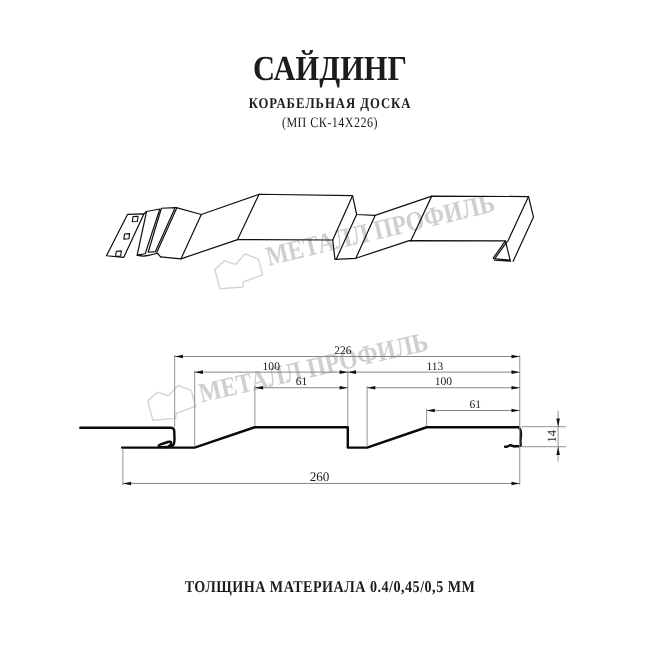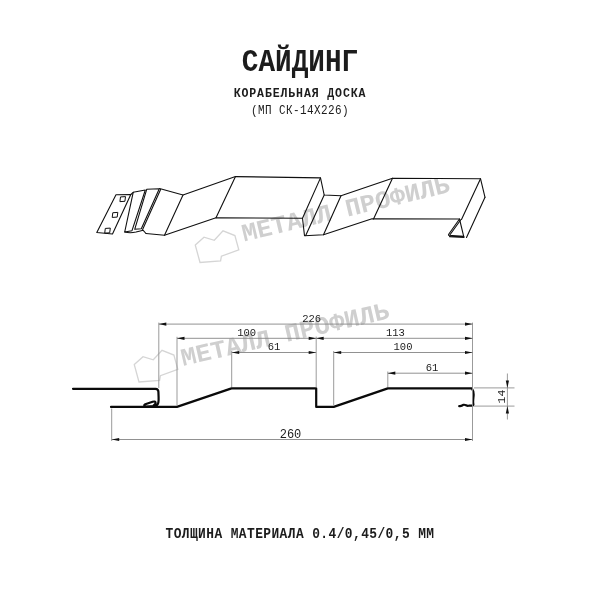--- a/index.html
+++ b/index.html
@@ -1,17 +1,17 @@
 <!DOCTYPE html>
 <html><head>
 <meta charset="utf-8">
 <style>
   html,body{margin:0;padding:0;background:#fff;}
   #page{position:relative;width:528px;height:600px;background:#fff;overflow:hidden;
-        font-family:Liberation Mono, monospace;}
+        font-family:Liberation Serif, serif;}
   .t1{position:absolute;left:0;top:44px;width:600px;text-align:center;
       font-size:32px;font-weight:700;color:#1c1c1c;letter-spacing:0px;
       transform:scaleX(0.865);transform-origin:300px 0;}
   .t2{position:absolute;left:0;top:86px;width:600px;text-align:center;
       font-size:13.5px;font-weight:700;color:#1c1c1c;letter-spacing:1px;
       transform:scaleX(0.857);transform-origin:300px 0;}
   .t3{position:absolute;left:0;top:103px;width:600px;text-align:center;
       font-size:13px;font-weight:400;color:#1c1c1c;letter-spacing:0.5px;
       transform:scaleX(0.845);transform-origin:300px 0;}
   .bot{position:absolute;left:0;top:526px;width:600px;text-align:center;

